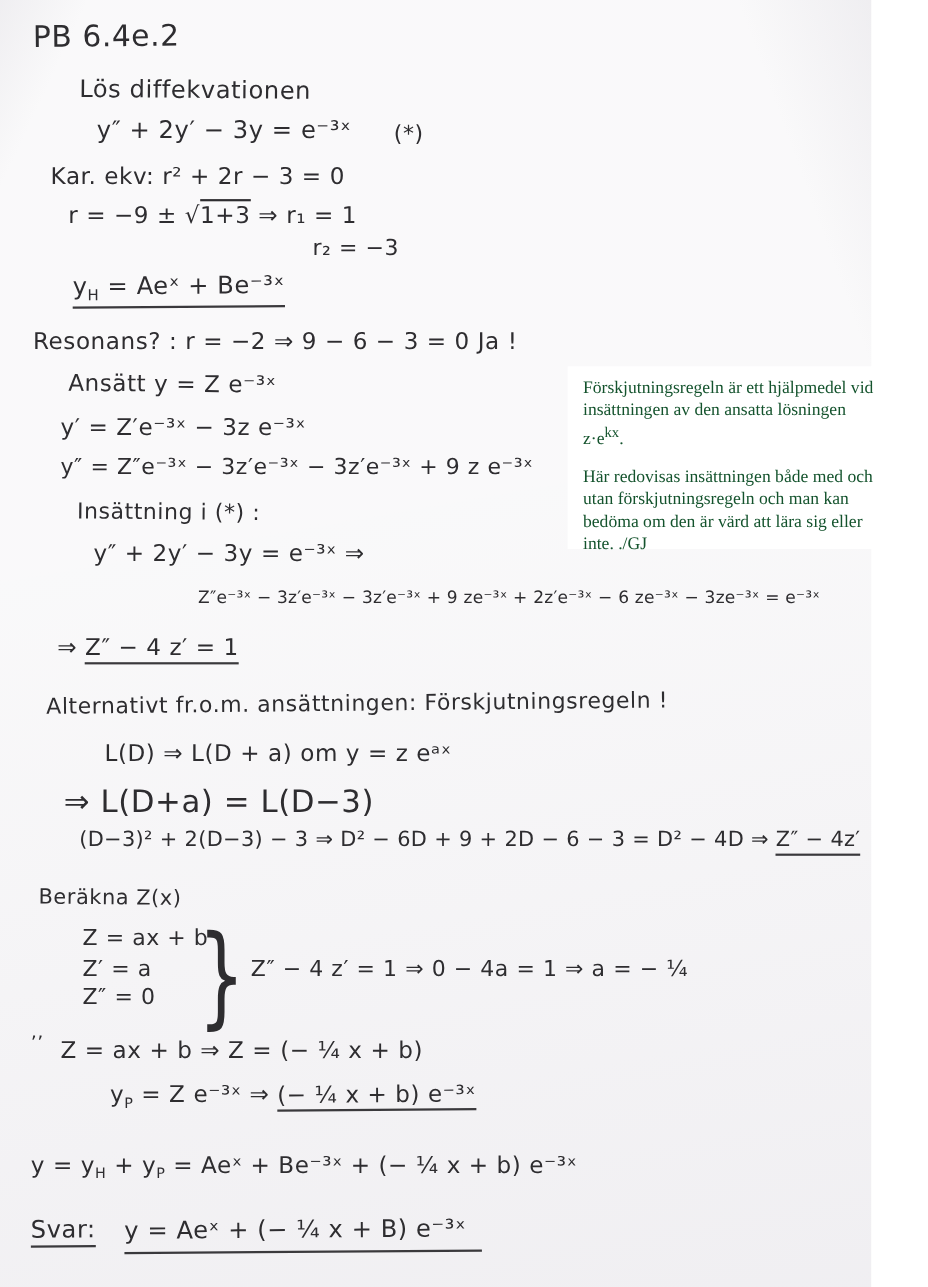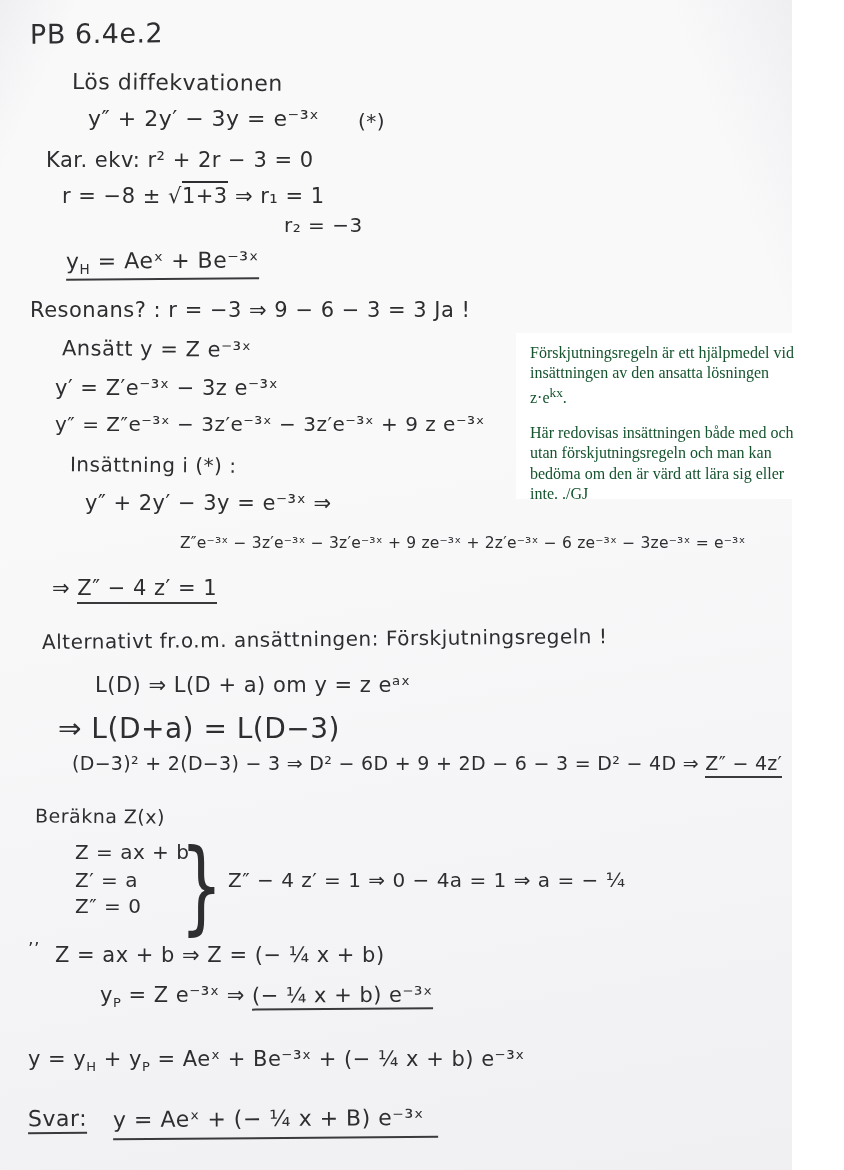--- a/index.html
+++ b/index.html
@@ -60,27 +60,27 @@
 
   <div class="hw t1" style="left:30px; top:18px; font-size:27px;">PB 6.4e.2</div>
 
   <div class="hw t2" style="left:72px; top:70px; font-size:22px;">Lös diffekvationen</div>
 
   <div class="hw" style="left:88px; top:106px; font-size:22px;">y″ + 2y′ − 3y = e⁻³ˣ</div>
   <div class="hw" style="left:358px; top:110px; font-size:20px;">(*)</div>
 
   <div class="hw" style="left:46px; top:148px; font-size:21px;">Kar. ekv:  r² + 2r − 3 = 0</div>
 
-  <div class="hw" style="left:62px; top:184px; font-size:21px;"><span>r = −8 ± √</span><span class="sqrt-bar">1+3</span><span>  ⇒   r₁ = 1</span></div>
+  <div class="hw" style="left:62px; top:184px; font-size:21px;"><span>r = −9 ± √</span><span class="sqrt-bar">1+3</span><span>  ⇒   r₁ = 1</span></div>
 
   <div class="hw" style="left:284px; top:214px; font-size:20px;">r₂ = −3</div>
 
   <div class="hw" style="left:66px; top:248px; font-size:22px;"><span class="u2"><span>y</span><sub class="hws">H</sub><span> = Aeˣ + Be⁻³ˣ</span></span></div>
 
-  <div class="hw" style="left:30px; top:298px; font-size:21px;">Resonans? :  r = −3 ⇒ 9 − 6 − 3 = 3    Ja !</div>
+  <div class="hw" style="left:30px; top:298px; font-size:21px;">Resonans? :  r = −2 ⇒ 9 − 6 − 3 = 0    Ja !</div>
 
   <div class="hw t2" style="left:62px; top:337px; font-size:21px;">Ansätt   y = Z e⁻³ˣ</div>
 
   <div class="hw" style="left:55px; top:376px; font-size:21px;">y′ = Z′e⁻³ˣ − 3z e⁻³ˣ</div>
 
   <div class="hw" style="left:55px; top:413px; font-size:20px;">y″ = Z″e⁻³ˣ − 3z′e⁻³ˣ − 3z′e⁻³ˣ + 9 z e⁻³ˣ</div>
 
   <div class="hw t2" style="left:70px; top:454px; font-size:20px;">Insättning i  (*) :</div>
 
   <div class="hw" style="left:85px; top:491px; font-size:21px;">y″ + 2y′ − 3y = e⁻³ˣ    ⇒</div>

